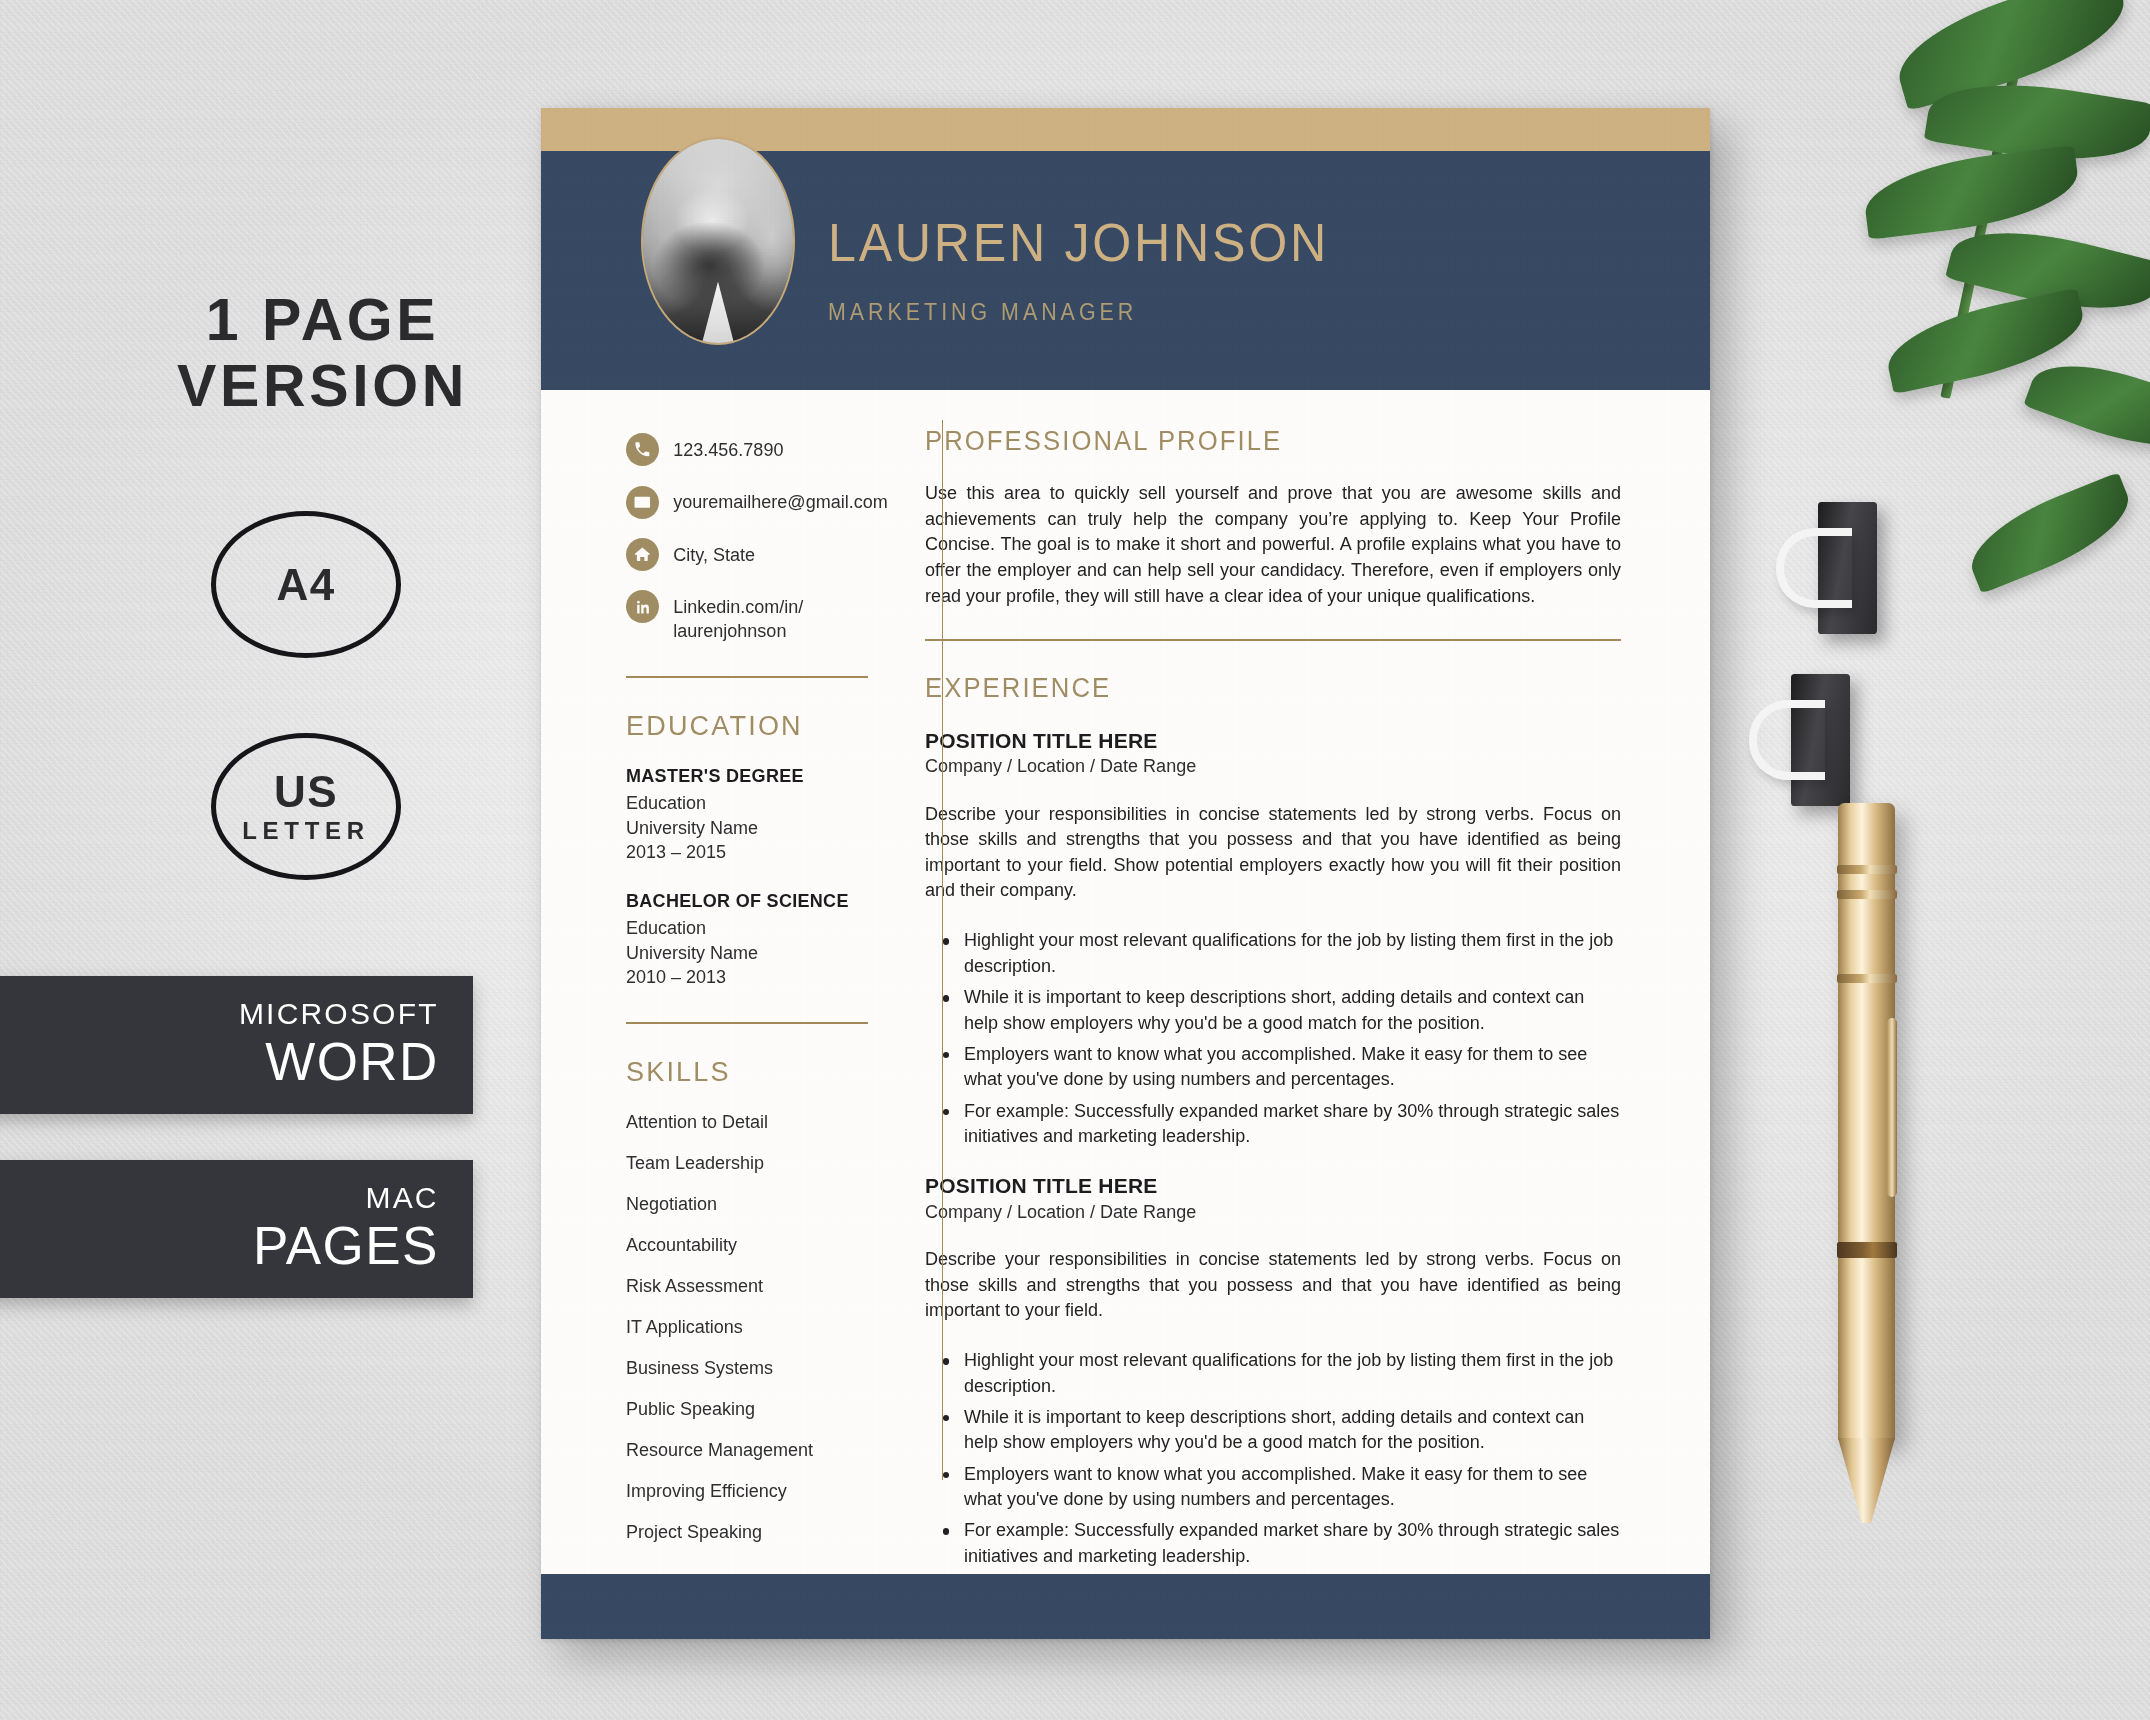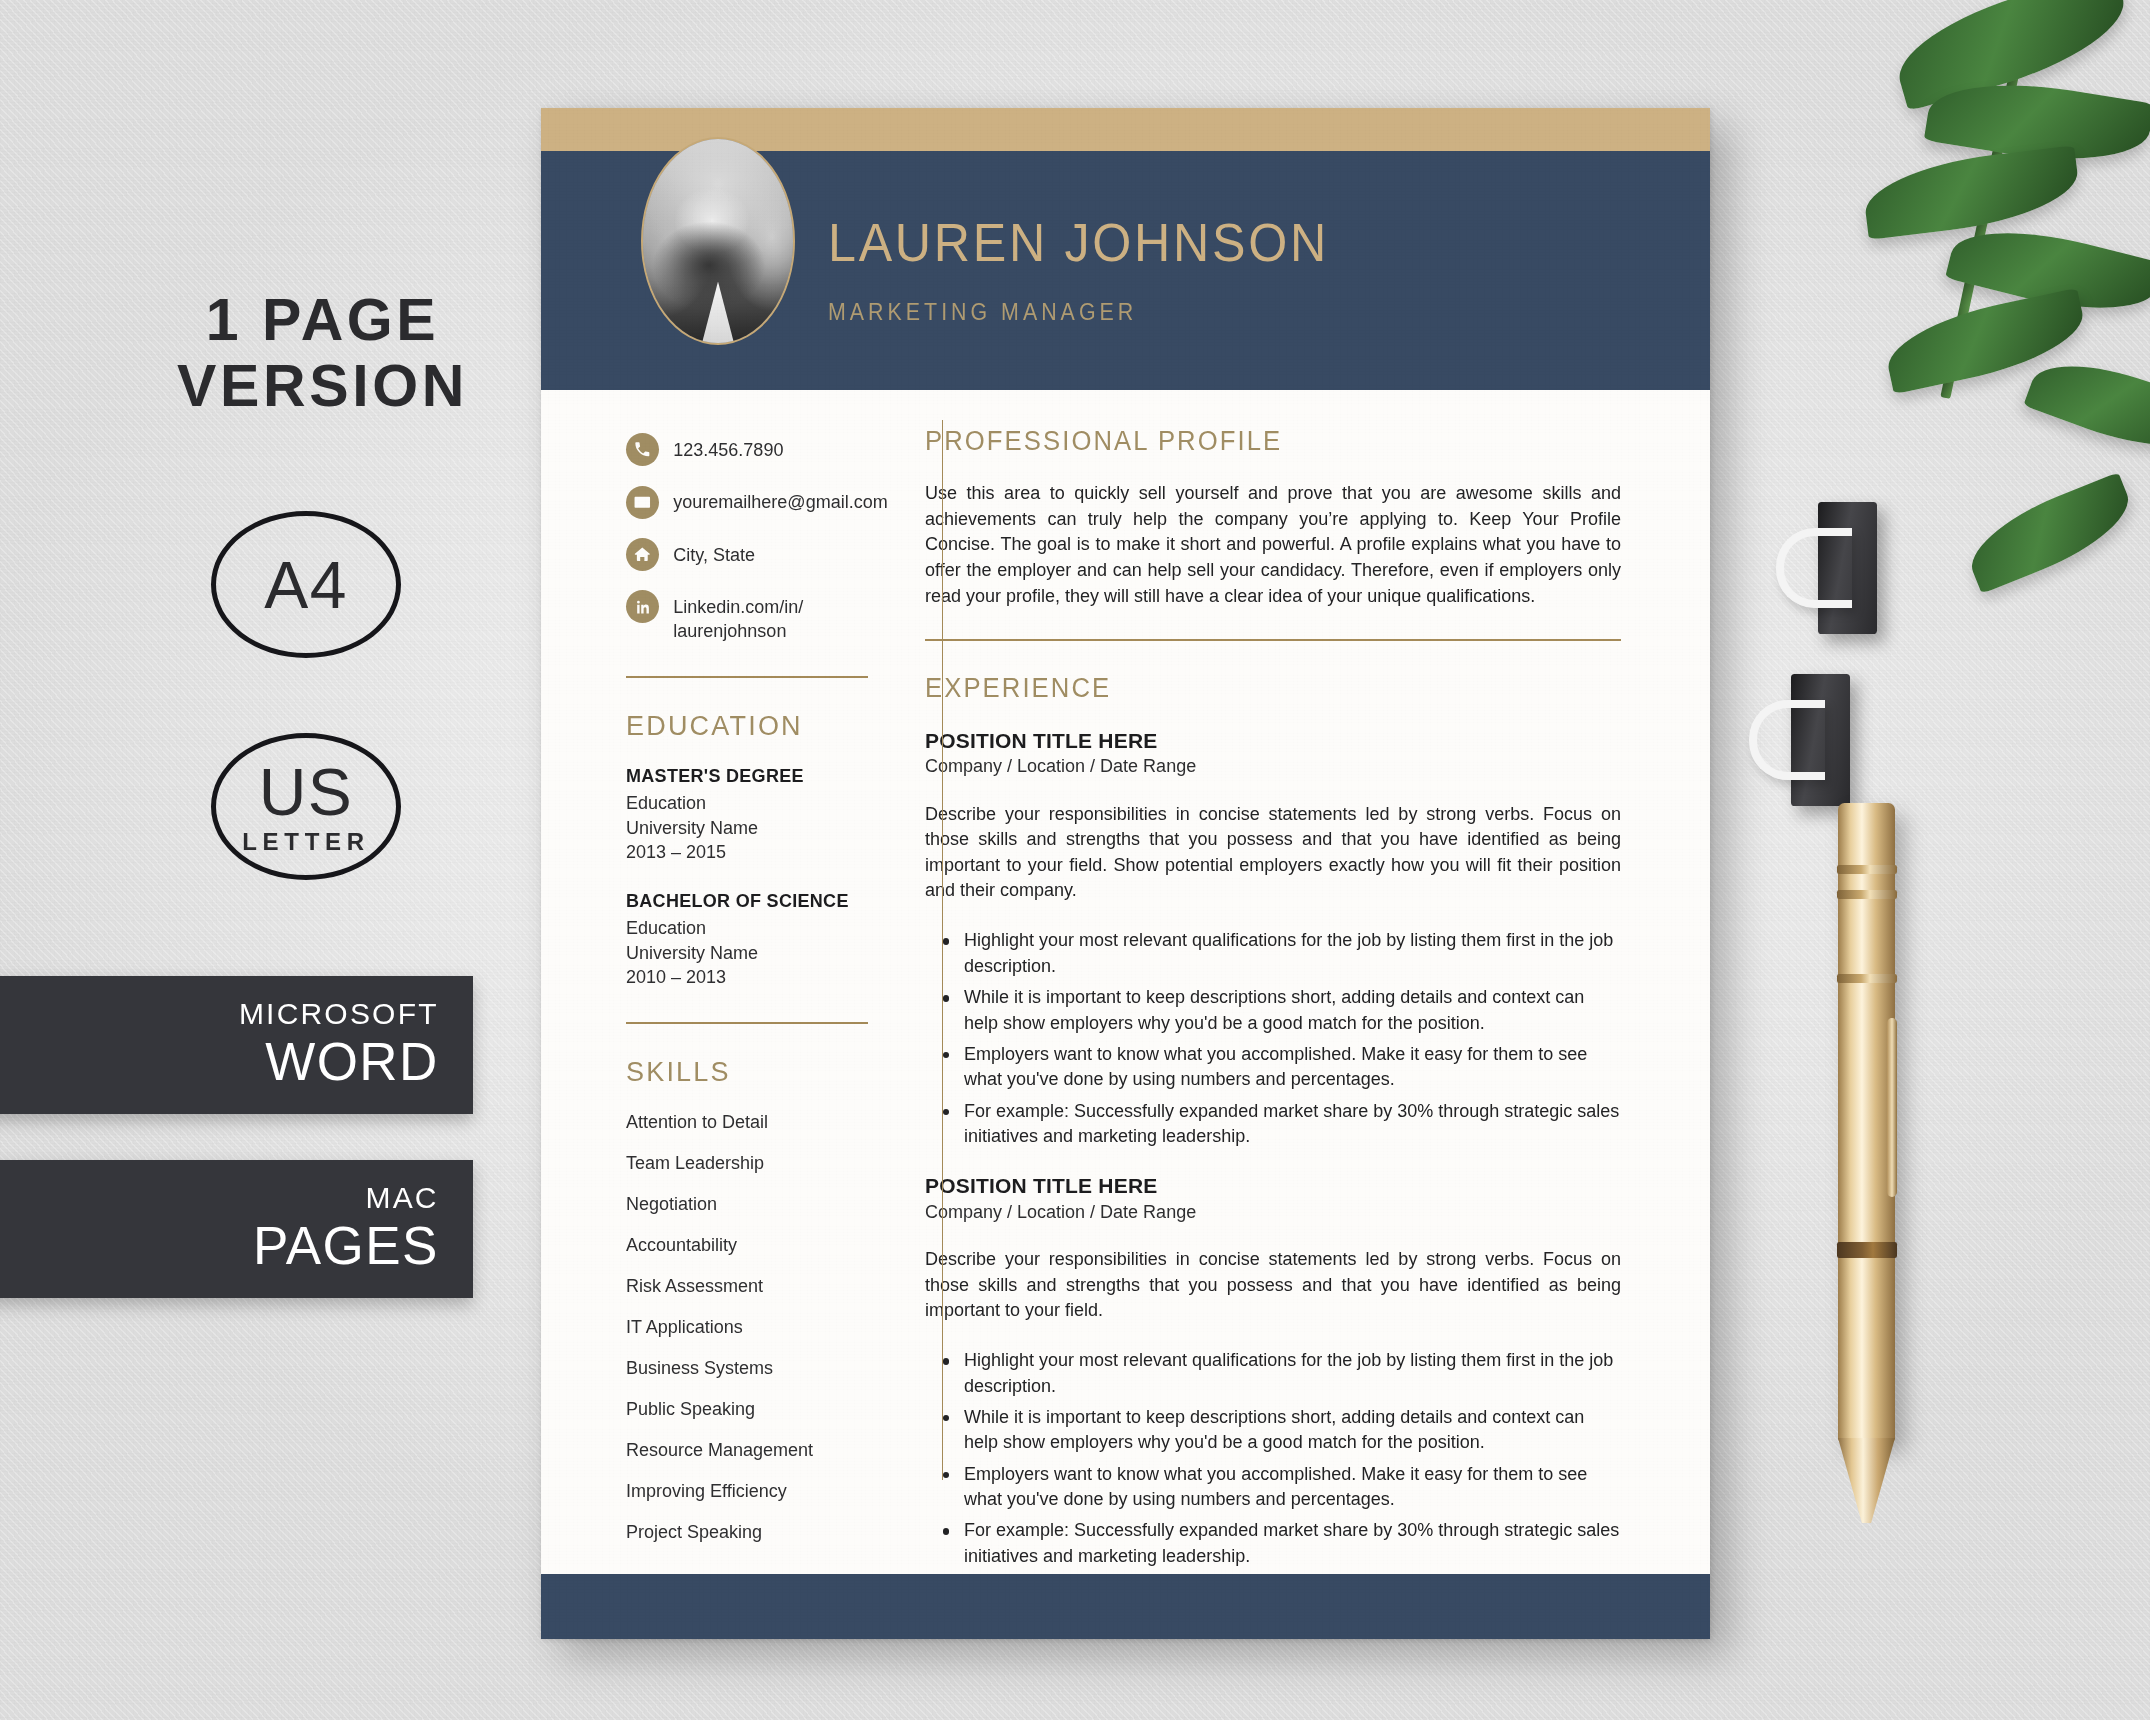--- a/index.html
+++ b/index.html
@@ -54,21 +54,21 @@
     border-radius: 50%;
     display: flex;
     flex-direction: column;
     align-items: center;
     justify-content: center;
     color: #2b2b2e;
   }
   .badge-a4 { left: 211px; top: 511px; width: 190px; height: 147px; }
   .badge-us { left: 211px; top: 733px; width: 190px; height: 147px; }
   .badge-main {
-    font-size: 66px; font-weight: 400; letter-spacing: 1.4px; line-height: 1;
+    font-size: 44px; font-weight: 700; letter-spacing: 1.4px; line-height: 1;
   }
   .badge-sub {
     font-size: 24px; font-weight: 700; letter-spacing: 5.7px;
     margin-top: 5px; line-height: 1;
   }
 
   .promo-box {
     position: absolute;
     background: #35363b;
     color: #ffffff;

